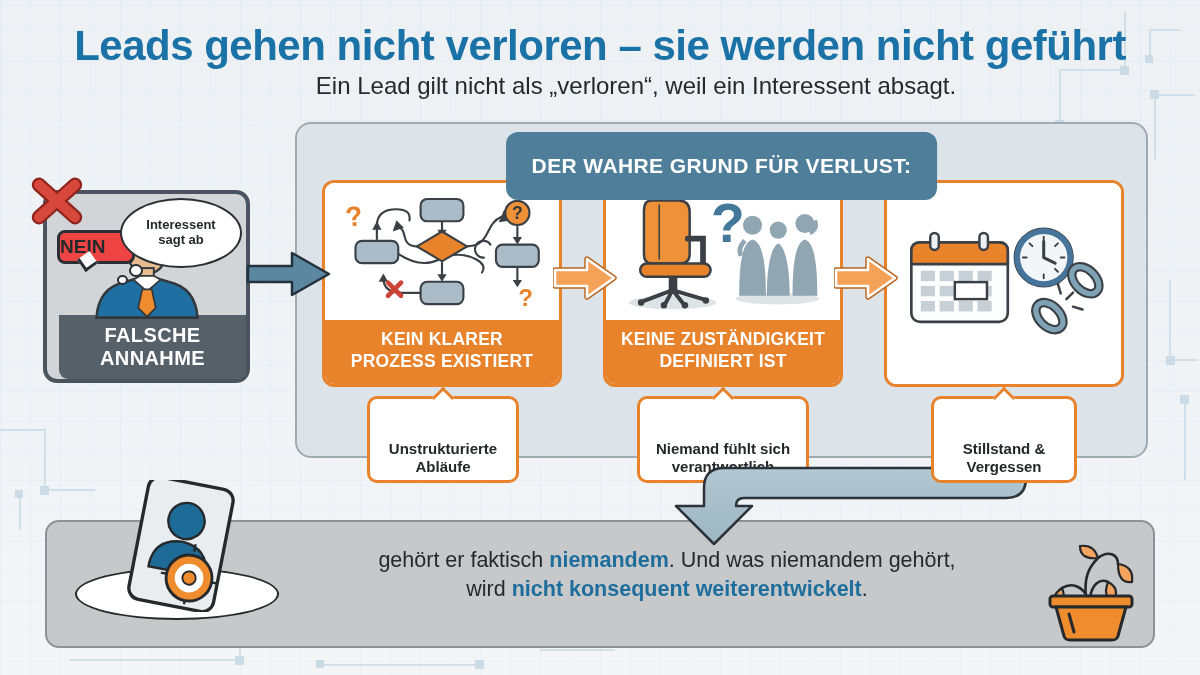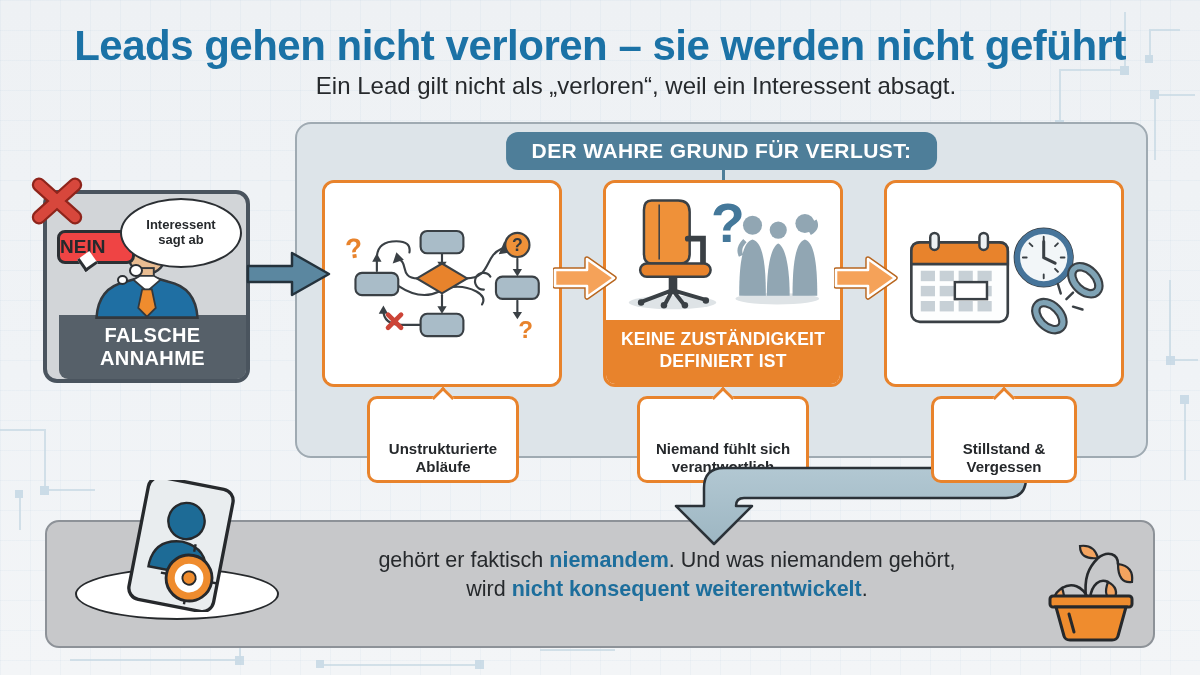--- a/index.html
+++ b/index.html
@@ -39,21 +39,21 @@
   .cloud-dot.d1{left:82px;top:70px;width:10px;height:9px;}
   .cloud-dot.d2{left:70px;top:81px;width:7px;height:6px;}
   .avatar{position:absolute;left:50%;bottom:60px;transform:translateX(-50%);z-index:2;}
 
   .arrow-blue{position:absolute;left:246px;top:248px;z-index:3;}
 
   
   .panel{position:absolute;left:295px;top:122px;width:853px;height:336px;
          background:#DDE4E9;border:2px solid #9FAAB2;border-radius:16px;box-sizing:border-box;}
   .badge{position:absolute;left:50%;top:8px;transform:translateX(-50%);background:#4E7E99;
-         color:#fff;font-size:21px;font-weight:700;letter-spacing:.4px;padding:7px 26px;
+         color:#fff;font-size:21px;font-weight:700;letter-spacing:.4px;padding:22px 26px;
          border-radius:12px;white-space:nowrap;z-index:1;}
   .connector{position:absolute;left:50%;top:43px;width:3px;height:13px;background:#4E7E99;}
   .cause{position:absolute;top:56px;width:240px;height:207px;background:#fff;
          border:3.5px solid #E8832C;border-radius:12px;box-sizing:border-box;
          display:flex;flex-direction:column;overflow:hidden;}
   .cause.b1{left:25px;} .cause.b2{left:306px;} .cause.b3{left:587px;}
   .cause-icon{flex:1;display:flex;align-items:center;justify-content:center;background:#fff;}
   .cause-label{background:#E8832C;color:#fff;text-align:center;font-size:17.5px;font-weight:700;
                line-height:1.22;padding:9px 6px 12px;letter-spacing:.2px;white-space:pre-line;}
   .arrow-orange{position:absolute;top:128px;z-index:2;}
@@ -196,20 +196,22 @@
           <rect x="22" y="52" width="46" height="24" rx="7" fill="#A9BCC8" stroke="#3A4045" stroke-width="2.3"></rect>
           <rect x="173" y="56" width="46" height="24" rx="7" fill="#A9BCC8" stroke="#3A4045" stroke-width="2.3"></rect>
           <rect x="92" y="96" width="46" height="24" rx="7" fill="#A9BCC8" stroke="#3A4045" stroke-width="2.3"></rect>
           <circle cx="196" cy="22" r="13" fill="#EF9139" stroke="#3A4045" stroke-width="2.3"></circle>
           <text x="196" y="29" font-size="19" font-weight="bold" fill="#33383D" text-anchor="middle">?</text>
           <text x="22" y="36" font-size="30" font-weight="bold" fill="#E8832C" transform="rotate(-8 22 36)" text-anchor="middle">?</text>
           <text x="205" y="122" font-size="26" font-weight="bold" fill="#E8832C" text-anchor="middle">?</text>
           <path d="M57,97 l14,14 M71,97 l-14,14" stroke="#CC4437" stroke-width="5" stroke-linecap="round"></path>
         </svg>
       </div>
+      <div class="cause-label">KEIN KLARER
+PROZESS EXISTIERT</div>
     </div>
 
     <div class="cause b2">
       <div class="cause-icon">
         <svg width="200" height="122" viewBox="0 0 210 128">
           <ellipse cx="52" cy="117" rx="46" ry="7" fill="#DEE3E6"></ellipse>
           <ellipse cx="162" cy="113" rx="44" ry="6" fill="#DEE3E6"></ellipse>
           <path d="M30,10 h28 q12,0 12,12 v44 q0,10 -10,10 h-30 q-8,0 -8,-10 v-46 q0,-10 8,-10 z" fill="#EF9139" stroke="#3A4045" stroke-width="2.6"></path>
           <path d="M38,14 v58" stroke="#3A4045" stroke-width="1.6" fill="none"></path>
           <path d="M68,50 h16 v28" fill="none" stroke="#3A4045" stroke-width="6" stroke-linecap="round"></path>

